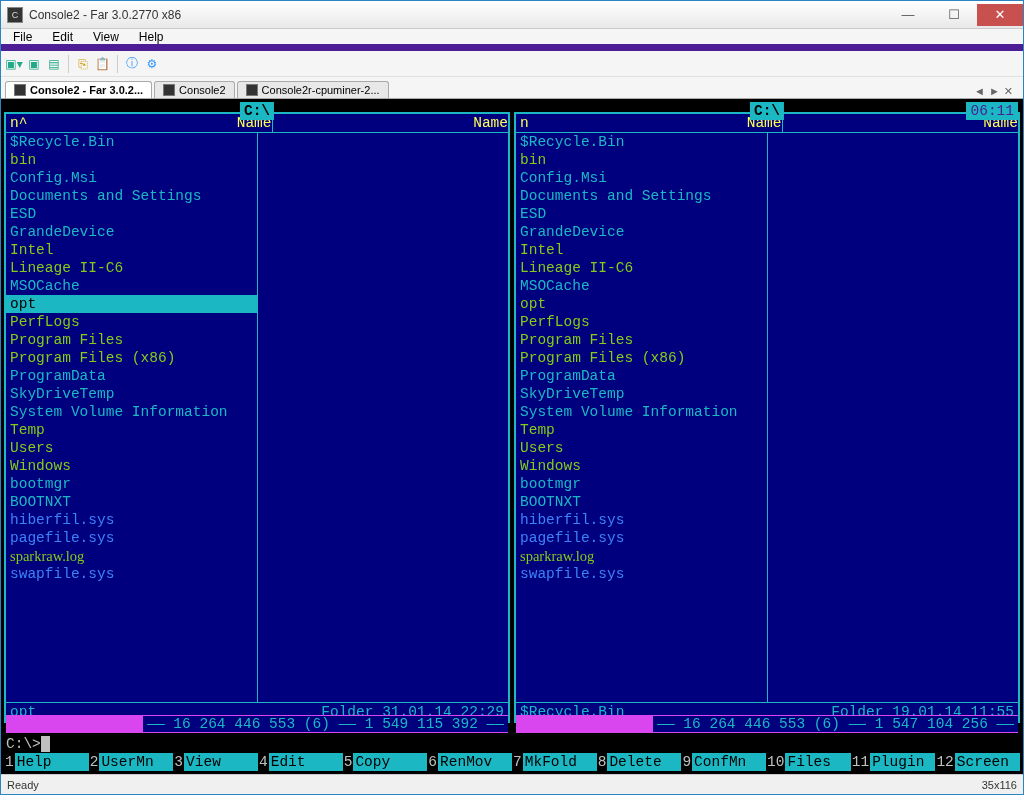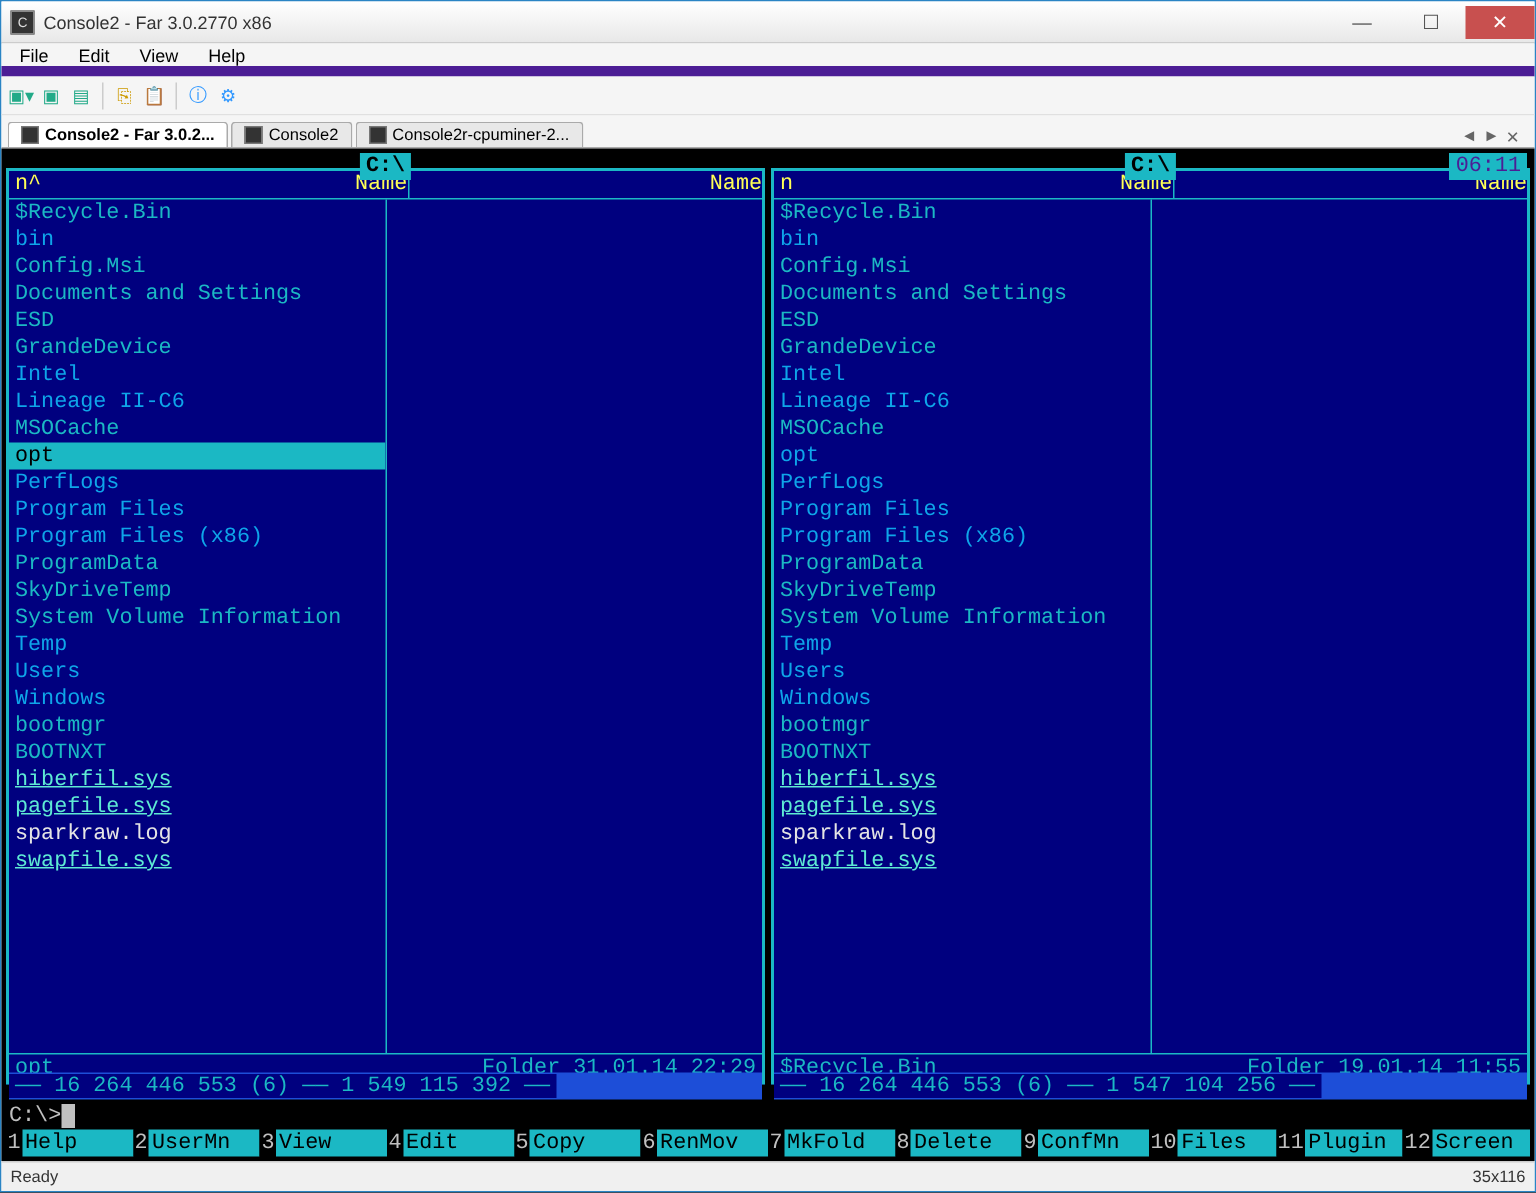--- a/index.html
+++ b/index.html
@@ -42,25 +42,25 @@
 .panel-header { display: flex; color: #ffff55; border-bottom: 1px solid #1bb8c4; }
 .panel-header .col { flex: 1; text-align: right; }
 .panel-header .col:first-child { flex: 0 0 30px; text-align: left; padding-left: 4px; }
 .panel-header .col.split { border-left: 1px solid #1bb8c4; }
 .panel-body { flex: 1; display: flex; position: relative; }
 .panel-col { flex: 1; overflow: hidden; }
 .panel-col + .panel-col { border-left: 1px solid #1bb8c4; }
 .frow { padding: 0 4px; white-space: pre; }
 .frow.sel { background: #1bb8c4; color: #000; }
 .c-hid { color: #1bb8c4; }
-.c-dir { color: #0ea5e9; }
-.c-sys { color: #5eead4; text-decoration: underline; }
-.c-log { color: #e5e5e5; }
+.c-dir { color: #84cc16; }
+.c-sys { color: #3b82f6; }
+.c-log { color: #84cc16; font-family: Liberation Serif, serif; }
 .panel-footer { border-top: 1px solid #1bb8c4; display: flex; justify-content: space-between; color: #1bb8c4; padding: 0 4px; }
-.panel-stats { position: absolute; bottom: -12px; left: 0; right: 0; text-align: left; color: #1bb8c4; background: #1d4ed8; font-size: 14.5px; }
+.panel-stats { position: absolute; bottom: -12px; left: 0; right: 0; text-align: right; color: #1bb8c4; background: #d946ef; font-size: 14.5px; }
 .panel-stats .seg { background: #00007f; padding: 0 4px; }
 
 .panelwrap { display: flex; flex: 1; gap: 4px; margin-top: 10px; }
 .pwrap { flex: 1; position: relative; display: flex; }
 
 
 .promptline { color: #c0c0c0; background: #000; padding: 0 2px; height: 18px; }
 .promptline .cursor { background: #c0c0c0; color: #000; }
 .fkeys { display: flex; background: #000; height: 18px; }
 .fkey { flex: 1; display: flex; }

